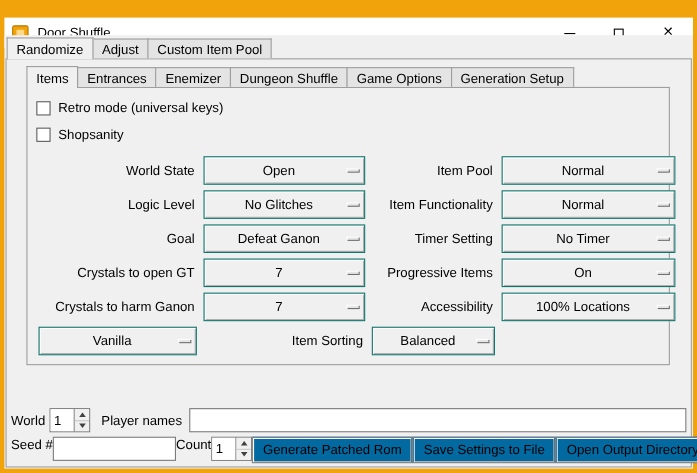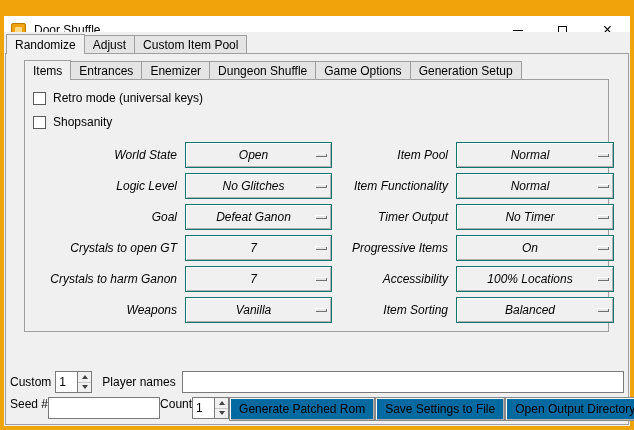--- a/index.html
+++ b/index.html
@@ -38,21 +38,21 @@
   .panel2 { position:absolute; left:18px; top:25px; width:585px; height:253px;
             border:1px solid #9e9e9e; background:#f0f0f0; padding:6px 3px 0 6px; }
 
   
   .cb-row { display:flex; align-items:center; height:24px; cursor:default; }
   .cb-box { width:13px; height:13px; background:#fff; border:1px solid #5a5a5a; margin:0 7px 0 2px; }
 
   
   .opt-grid { margin-top:8px; padding-left:4px; display:grid;
               grid-template-columns:144px 147px 112px 158px; column-gap:6px; row-gap:5px;
-              align-items:center;font-style:italic; }
+              align-items:center; }
   .opt-label { text-align:right; padding-right:2px; white-space:nowrap; }
   .menubtn { height:26px; background:#f0f0f0; border:1px solid #0f766e;
              box-shadow: inset 1px 1px 0 #ffffff, inset -1px -1px 0 #b0b0b0;
              display:flex; align-items:center; position:relative; cursor:default; }
   .menubtn .val { flex:1; text-align:center; padding-right:10px; }
   .menubtn .indicator { position:absolute; right:5px; top:calc(50% - 2px); width:11px; height:3px;
              background:#e6e6e6; border-top:1px solid #ffffff; border-left:1px solid #ffffff;
              box-shadow:1px 1px 0 #707070; }
 
   
@@ -149,21 +149,21 @@
           <div class="menubtn">
             <span class="val">Normal</span>
             <span class="indicator"></span>
           </div>
 
           <div class="opt-label">Goal</div>
           <div class="menubtn">
             <span class="val">Defeat Ganon</span>
             <span class="indicator"></span>
           </div>
-          <div class="opt-label">Timer Output</div>
+          <div class="opt-label">Timer Setting</div>
           <div class="menubtn">
             <span class="val">No Timer</span>
             <span class="indicator"></span>
           </div>
 
           <div class="opt-label">Crystals to open GT</div>
           <div class="menubtn">
             <span class="val">7</span>
             <span class="indicator"></span>
           </div>
@@ -177,36 +177,35 @@
           <div class="menubtn">
             <span class="val">7</span>
             <span class="indicator"></span>
           </div>
           <div class="opt-label">Accessibility</div>
           <div class="menubtn">
             <span class="val">100% Locations</span>
             <span class="indicator"></span>
           </div>
 
-          <div class="opt-label">Weapons</div>
           <div class="menubtn">
             <span class="val">Vanilla</span>
             <span class="indicator"></span>
           </div>
           <div class="opt-label">Item Sorting</div>
           <div class="menubtn">
             <span class="val">Balanced</span>
             <span class="indicator"></span>
           </div>
 
         </div>
       </div>
 
       <div class="row-worlds">
-        <span class="lbl">Custom</span>
+        <span class="lbl">World</span>
         <span class="gap4"></span>
         <div class="spin">
           <input type="text" value="1" style="">
           <div class="arrows">
             <div class="arrow">
                 <span class="tri-up"></span>
               </div>
             <div class="arrow">
                 <span class="tri-down"></span>
               </div>

